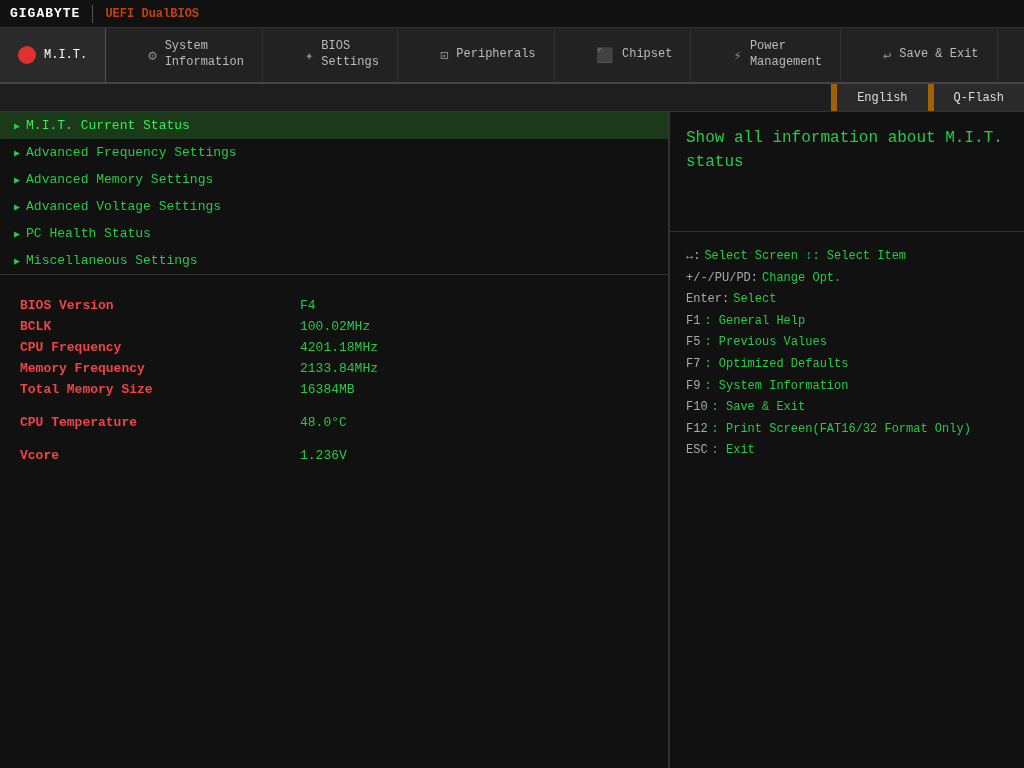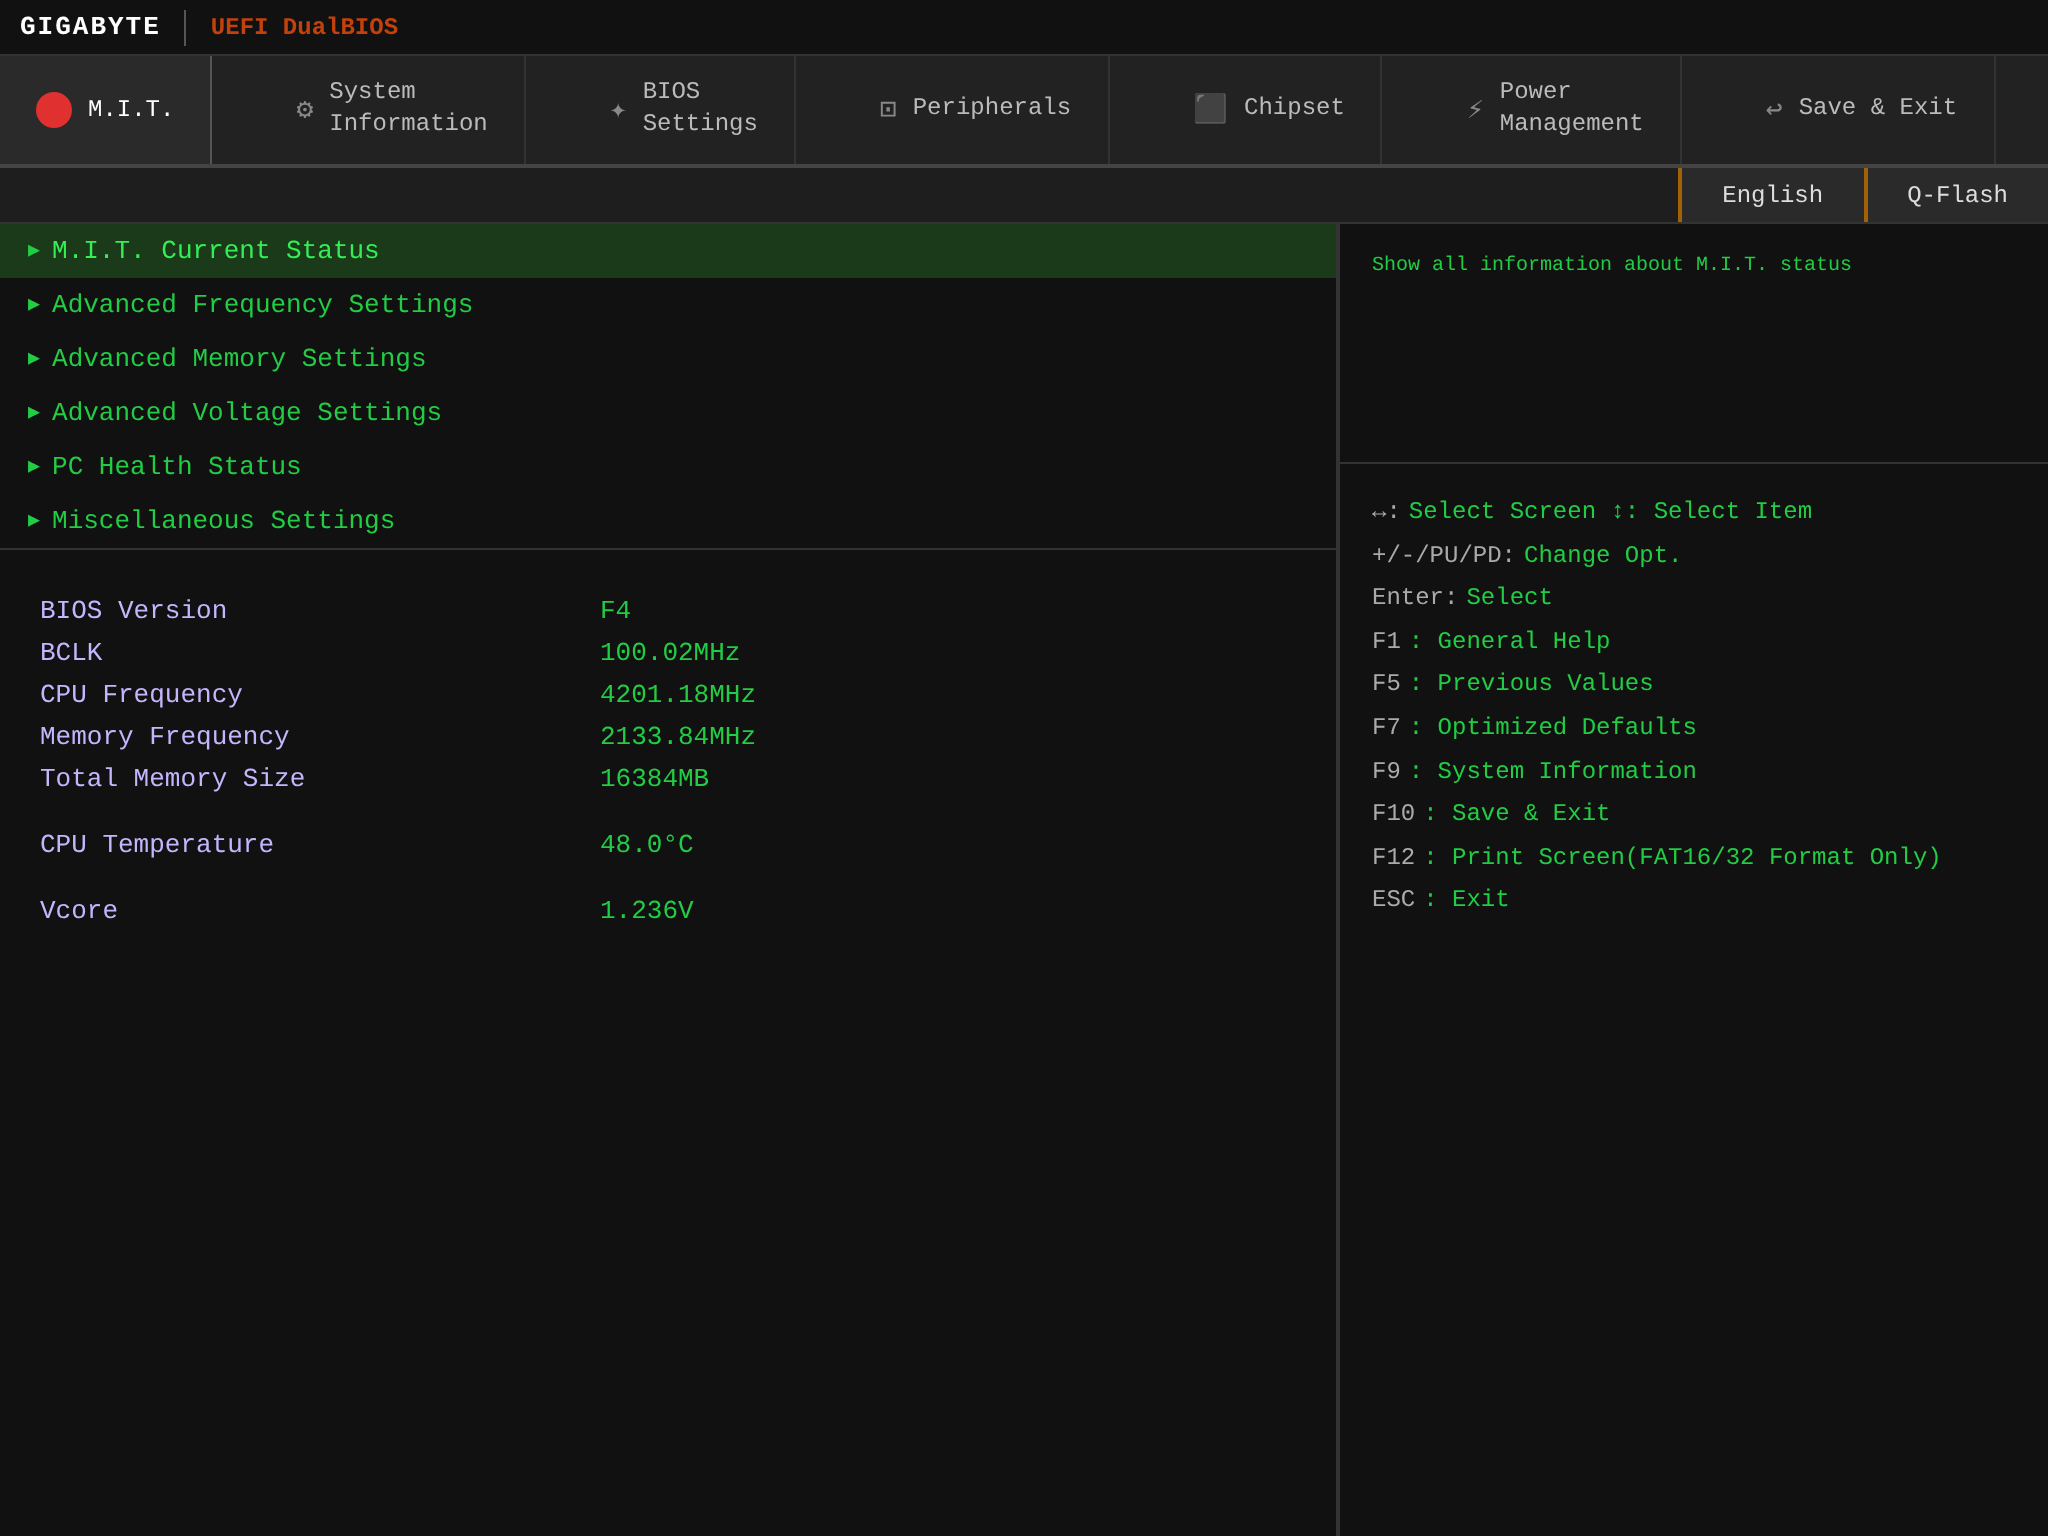--- a/index.html
+++ b/index.html
@@ -93,21 +93,21 @@
       display: flex;
       justify-content: flex-end;
       background: #1e1e1e;
       border-bottom: 1px solid #333;
       height: 28px;
     }
     .lang-btn {
       display: flex;
       align-items: center;
       padding: 0 20px;
-      border-left: 2px solid #a16207;
+      border-left: 6px solid #a16207;
       font-size: 12px;
       color: #ddd;
       cursor: pointer;
       background: #2a2a2a;
     }
 
     
     #main {
       display: flex;
       height: calc(768px - 28px - 56px - 28px);
@@ -148,39 +148,40 @@
     #info-table {
       padding: 20px 20px 10px 20px;
       flex: 1;
     }
     .info-row {
       display: flex;
       padding: 3px 0;
       font-size: 13px;
     }
     .info-label {
-      color: #c4b5fd;
+      color: #ef4444;
       width: 280px;
       flex-shrink: 0;
+      font-weight: bold;
     }
     .info-value {
       color: #22cc44;
     }
     .info-spacer { height: 12px; }
 
     
     #right-panel {
       flex: 1;
       background: #111;
       display: flex;
       flex-direction: column;
     }
     #desc-area {
       padding: 14px 16px;
-      font-size: 10px;
+      font-size: 16px;
       color: #22cc44;
       border-bottom: 1px solid #333;
       min-height: 120px;
       line-height: 1.5;
     }
     #help-area {
       padding: 14px 16px;
       font-size: 12px;
       color: #22cc44;
       line-height: 1.8;

